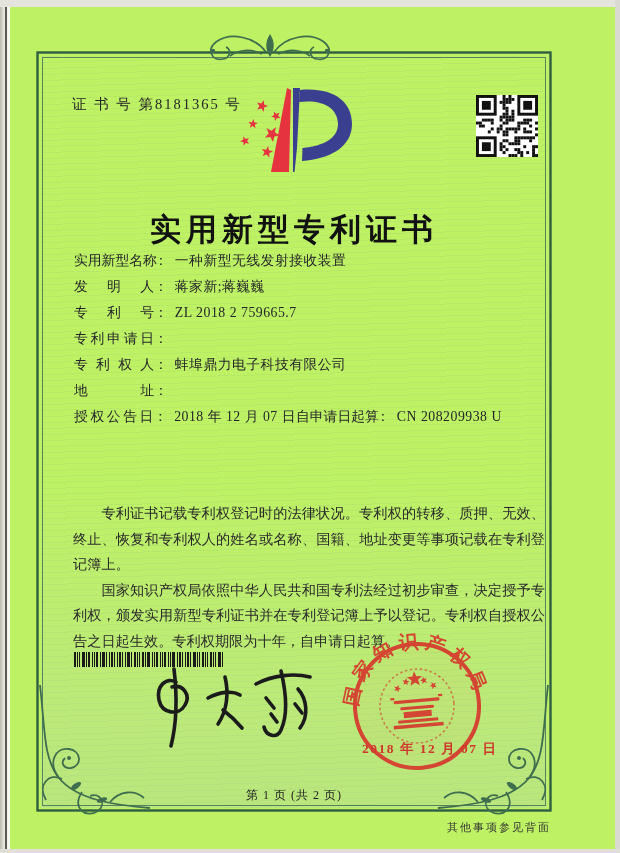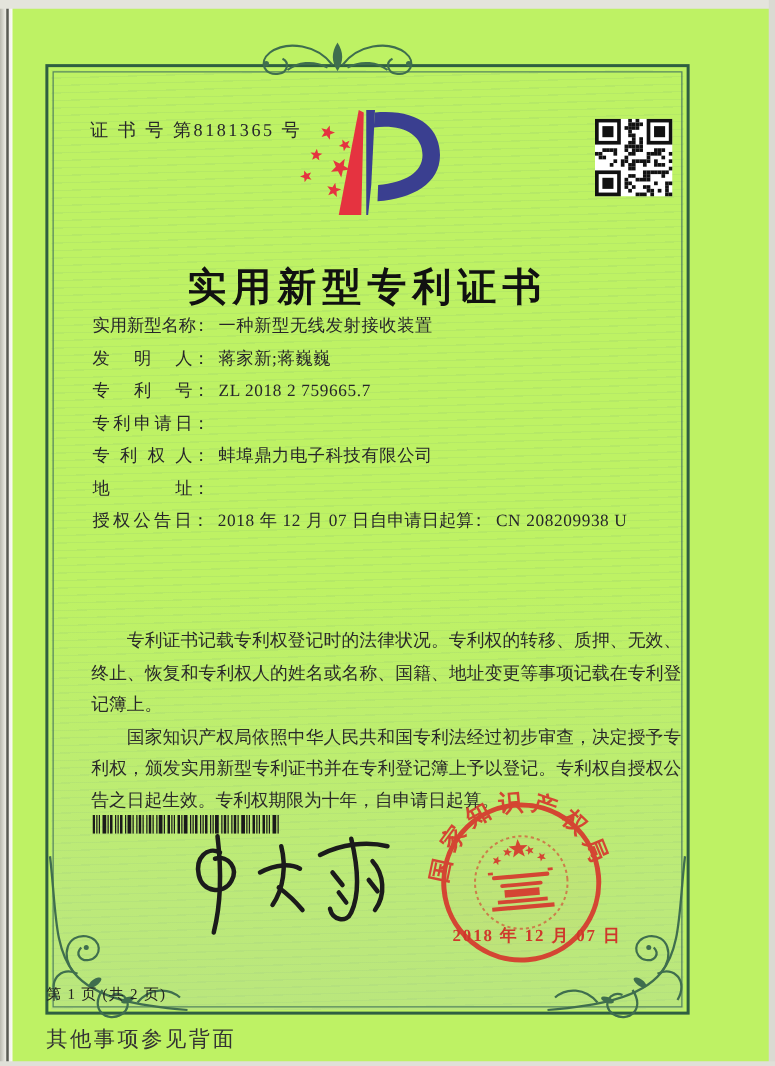--- a/index.html
+++ b/index.html
@@ -29,22 +29,22 @@
   .pair{display:flex;align-items:center;white-space:nowrap;}
   .pair1{width:222px;}
   .paras{left:73px;top:501px;width:472px;font-size:14.2px;line-height:25.5px;
          text-align:justify;color:#2a2a2a;}
   .paras p{margin:0;text-indent:2em;}
   .barcode{left:74px;top:652px;width:154px;height:15px;}
   .officer{left:74px;top:694px;font-size:15.5px;line-height:29px;color:#222;}
   .signature{left:138px;top:662px;}
   .seal{left:337px;top:626px;opacity:.93;}
   .seal-date{left:362px;top:740px;font-size:13.5px;letter-spacing:1.5px;color:#cf382b;font-weight:bold;}
-  .page-info{left:37px;top:787px;width:514px;font-size:12px;letter-spacing:1px;color:#222;}
-  .back-note{left:37px;top:820px;width:514px;text-align:left;font-size:17px;letter-spacing:2px;color:#333;font-family:Liberation Mono, monospace;}
+  .page-info{left:37px;top:787px;width:514px;text-align:center;font-size:12px;letter-spacing:1px;color:#222;}
+  .back-note{left:37px;top:820px;width:514px;text-align:right;font-size:11px;letter-spacing:2px;color:#333;font-family:Liberation Mono, monospace;}
 </style>
 </head>
 <body>
 
 <div class="page">
 
   <div class="scan-edge-left"></div>
   <div class="scan-line"></div>
   <div class="scan-edge-top"></div>
   <div class="scan-edge-right"></div>

